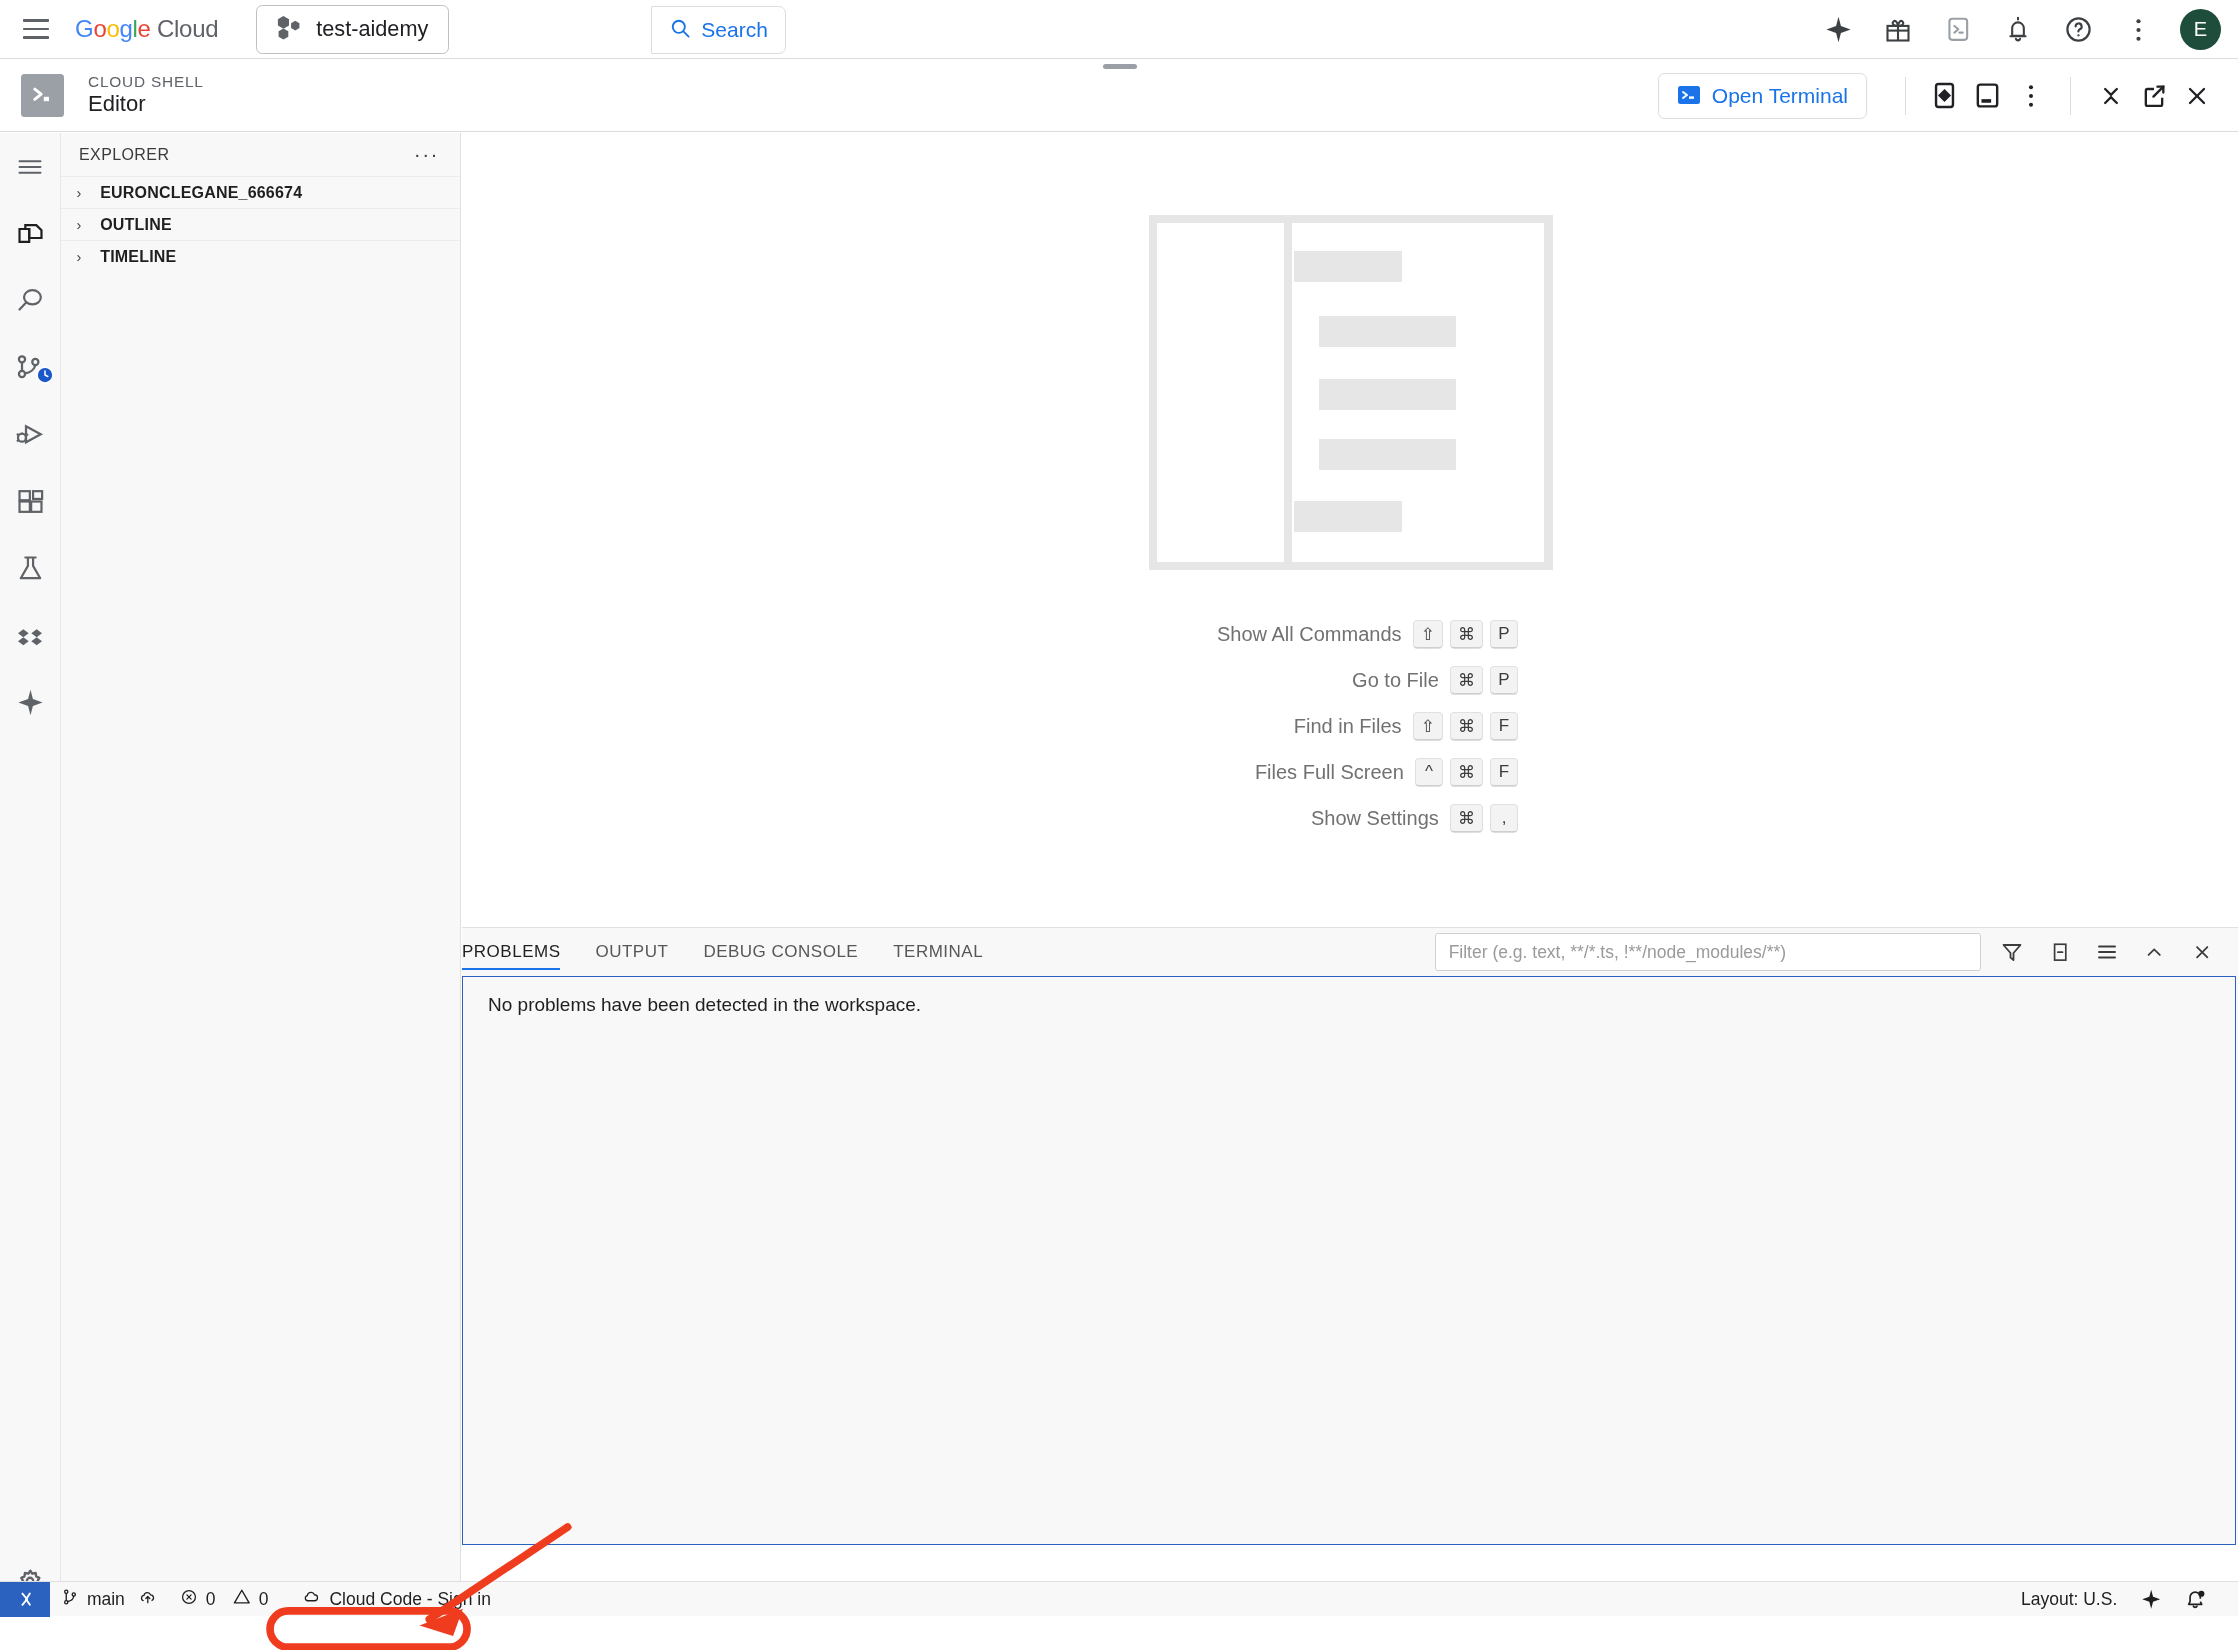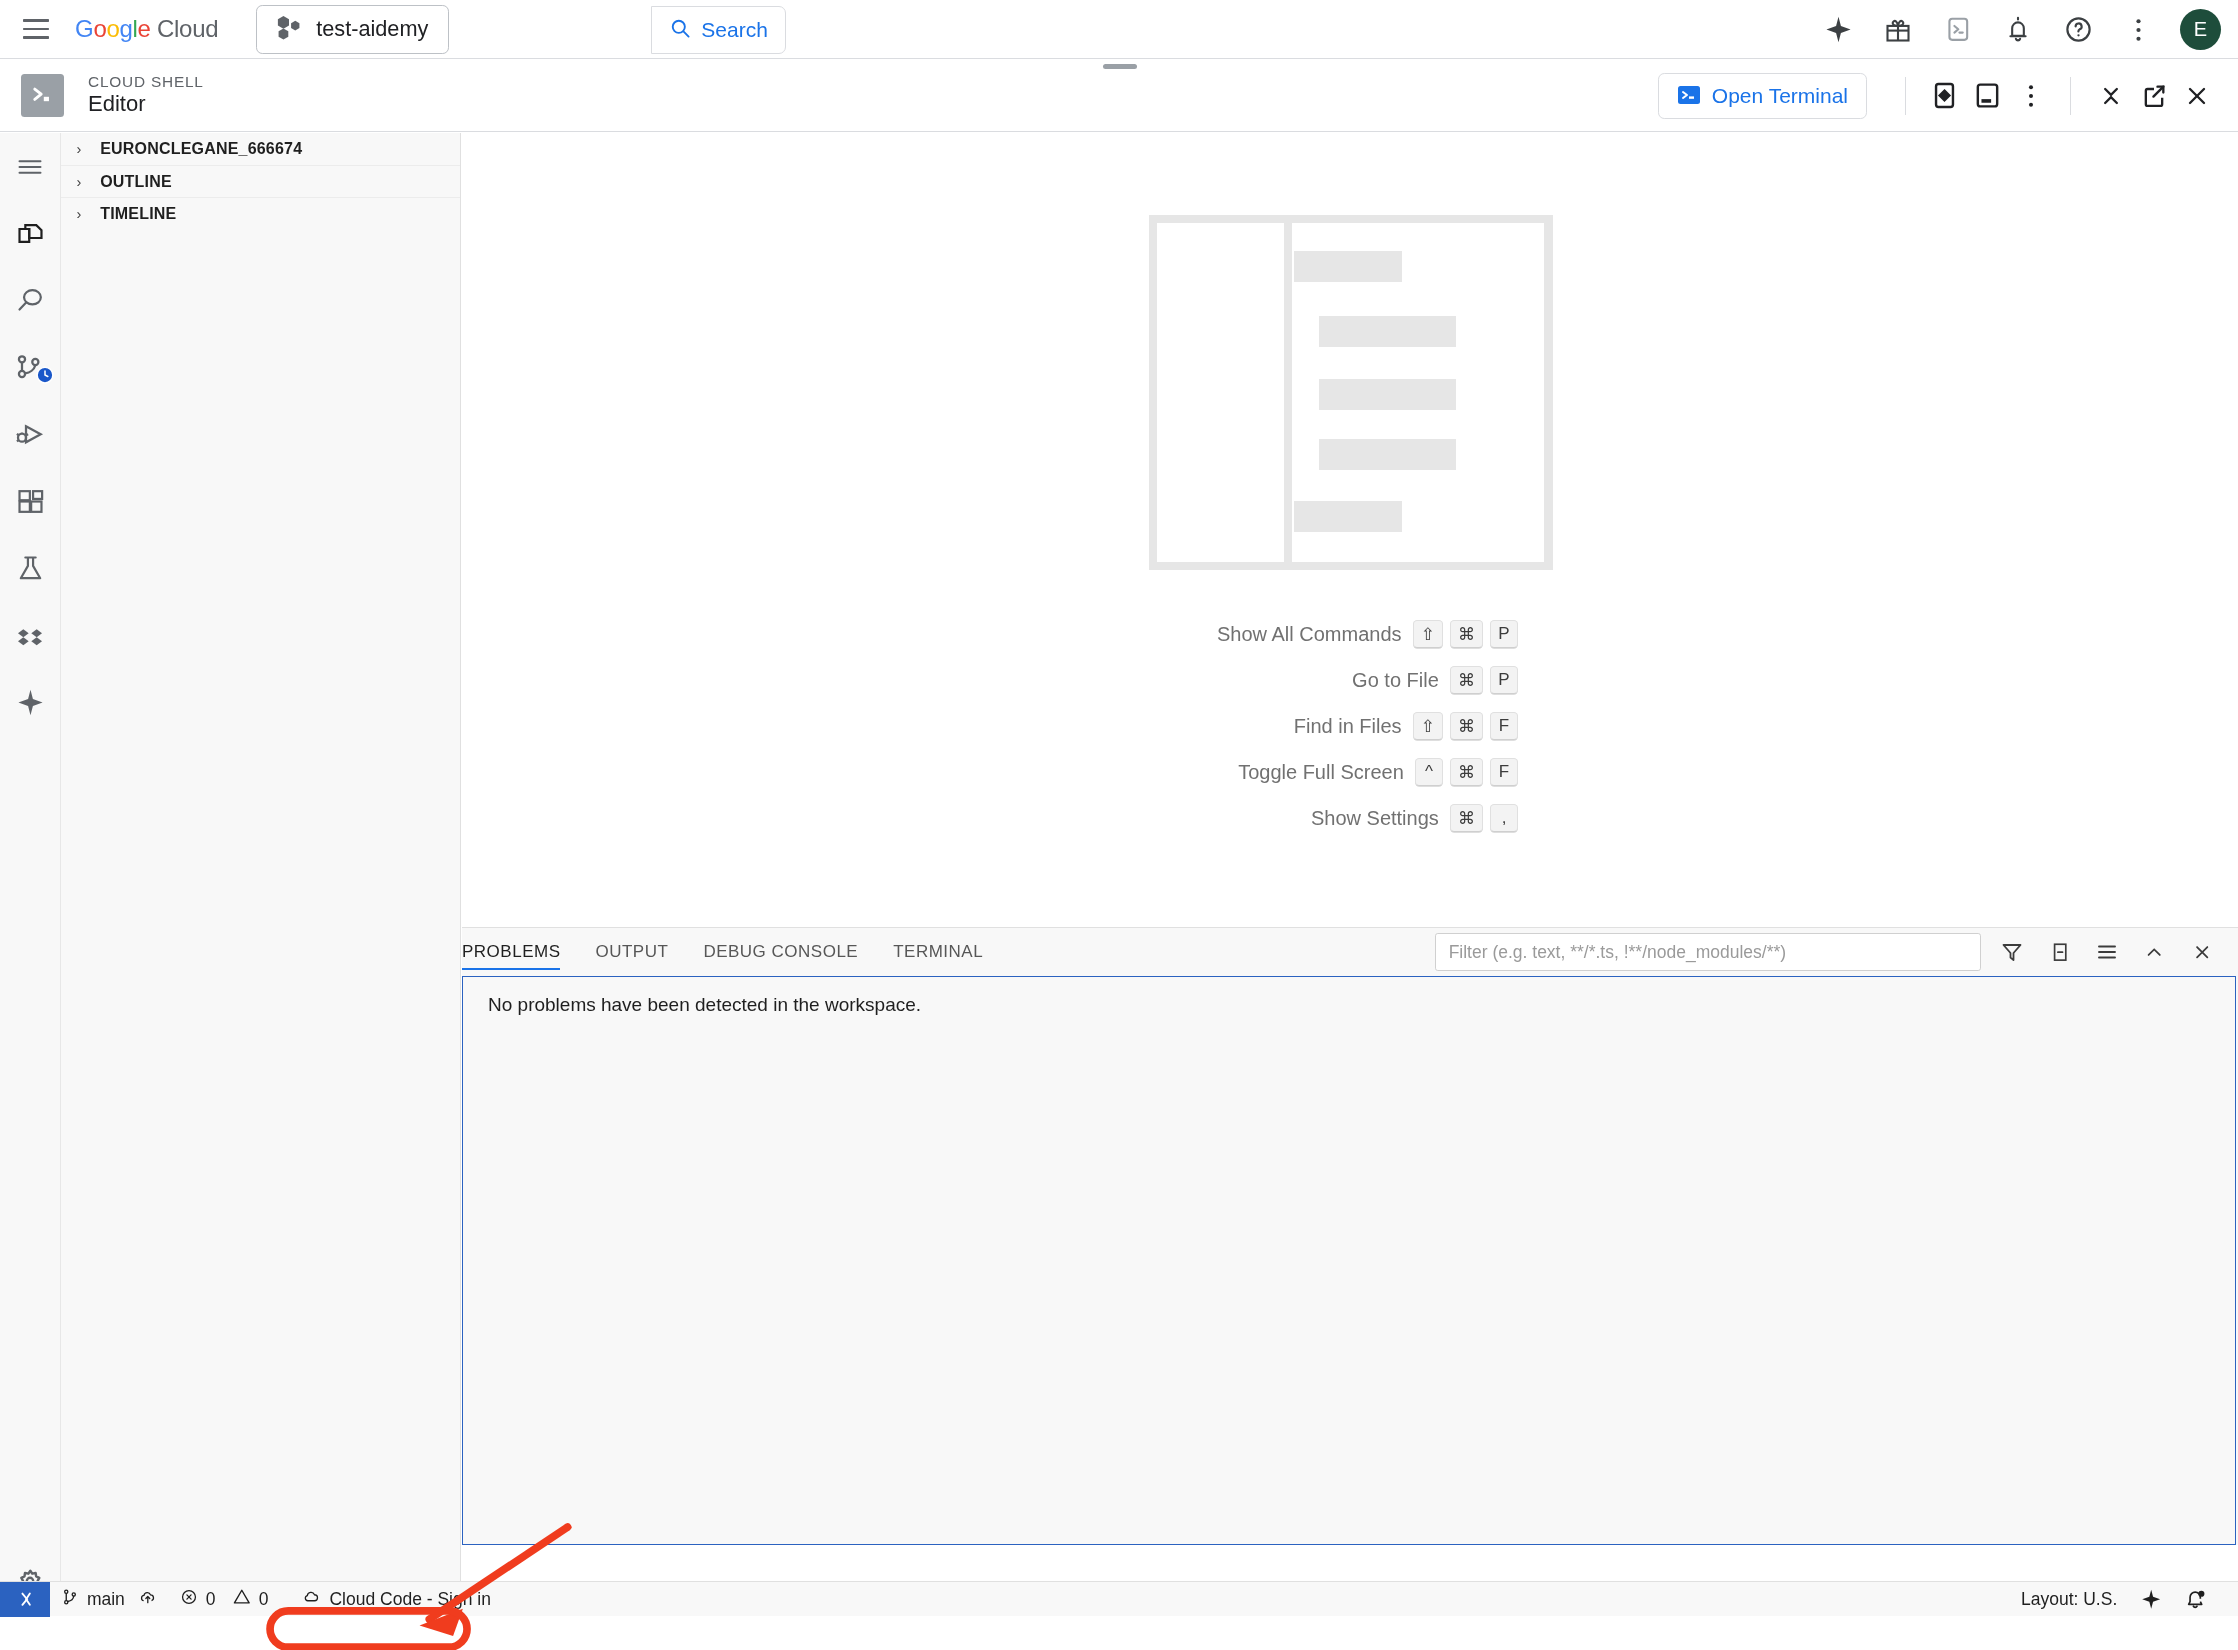--- a/index.html
+++ b/index.html
@@ -476,20 +476,24 @@
     <div class="act-spacer"></div>
     <div class="gear-slot">
       <svg width="32" height="32" viewBox="0 0 24 24" fill="none" stroke="#5f6368" stroke-width="1.8" stroke-linejoin="round">
         <path d="M12 2.4 l1.4 2.1 2.5-0.5 0.4 2.5 2.3 1.1-1.2 2.2 1.2 2.2-2.3 1.1-0.4 2.5-2.5-0.5L12 17.2 l-1.4-2.1-2.5 0.5-0.4-2.5-2.3-1.1 1.2-2.2L5.4 7.6l2.3-1.1 0.4-2.5 2.5 0.5z" transform="translate(0,2.2) scale(1.02) translate(0,-0.3)"></path>
         <circle cx="12" cy="12" r="2.4"></circle>
       </svg>
     </div>
   </div>
 
   <div class="sidebar">
+    <div class="sb-head">
+      <span class="t">EXPLORER</span>
+      <span class="dots">···</span>
+    </div>
     <div class="sb-row">
       <span class="chev">›</span>
       <span class="lbl">EURONCLEGANE_666674</span>
     </div>
     <div class="sb-row">
       <span class="chev">›</span>
       <span class="lbl">OUTLINE</span>
     </div>
     <div class="sb-row">
       <span class="chev">›</span>
@@ -533,21 +537,21 @@
         <div class="sc-row">
           <span class="sc-label">Find in Files</span>
           <span class="sc-keys">
             <span class="key">⇧</span>
             <span class="key">⌘</span>
             <span class="key">F</span>
           </span>
         </div>
 
         <div class="sc-row">
-          <span class="sc-label">Toggle Full Screen</span>
+          <span class="sc-label">Files Full Screen</span>
           <span class="sc-keys">
             <span class="key">^</span>
             <span class="key">⌘</span>
             <span class="key">F</span>
           </span>
         </div>
 
         <div class="sc-row">
           <span class="sc-label">Show Settings</span>
           <span class="sc-keys">

